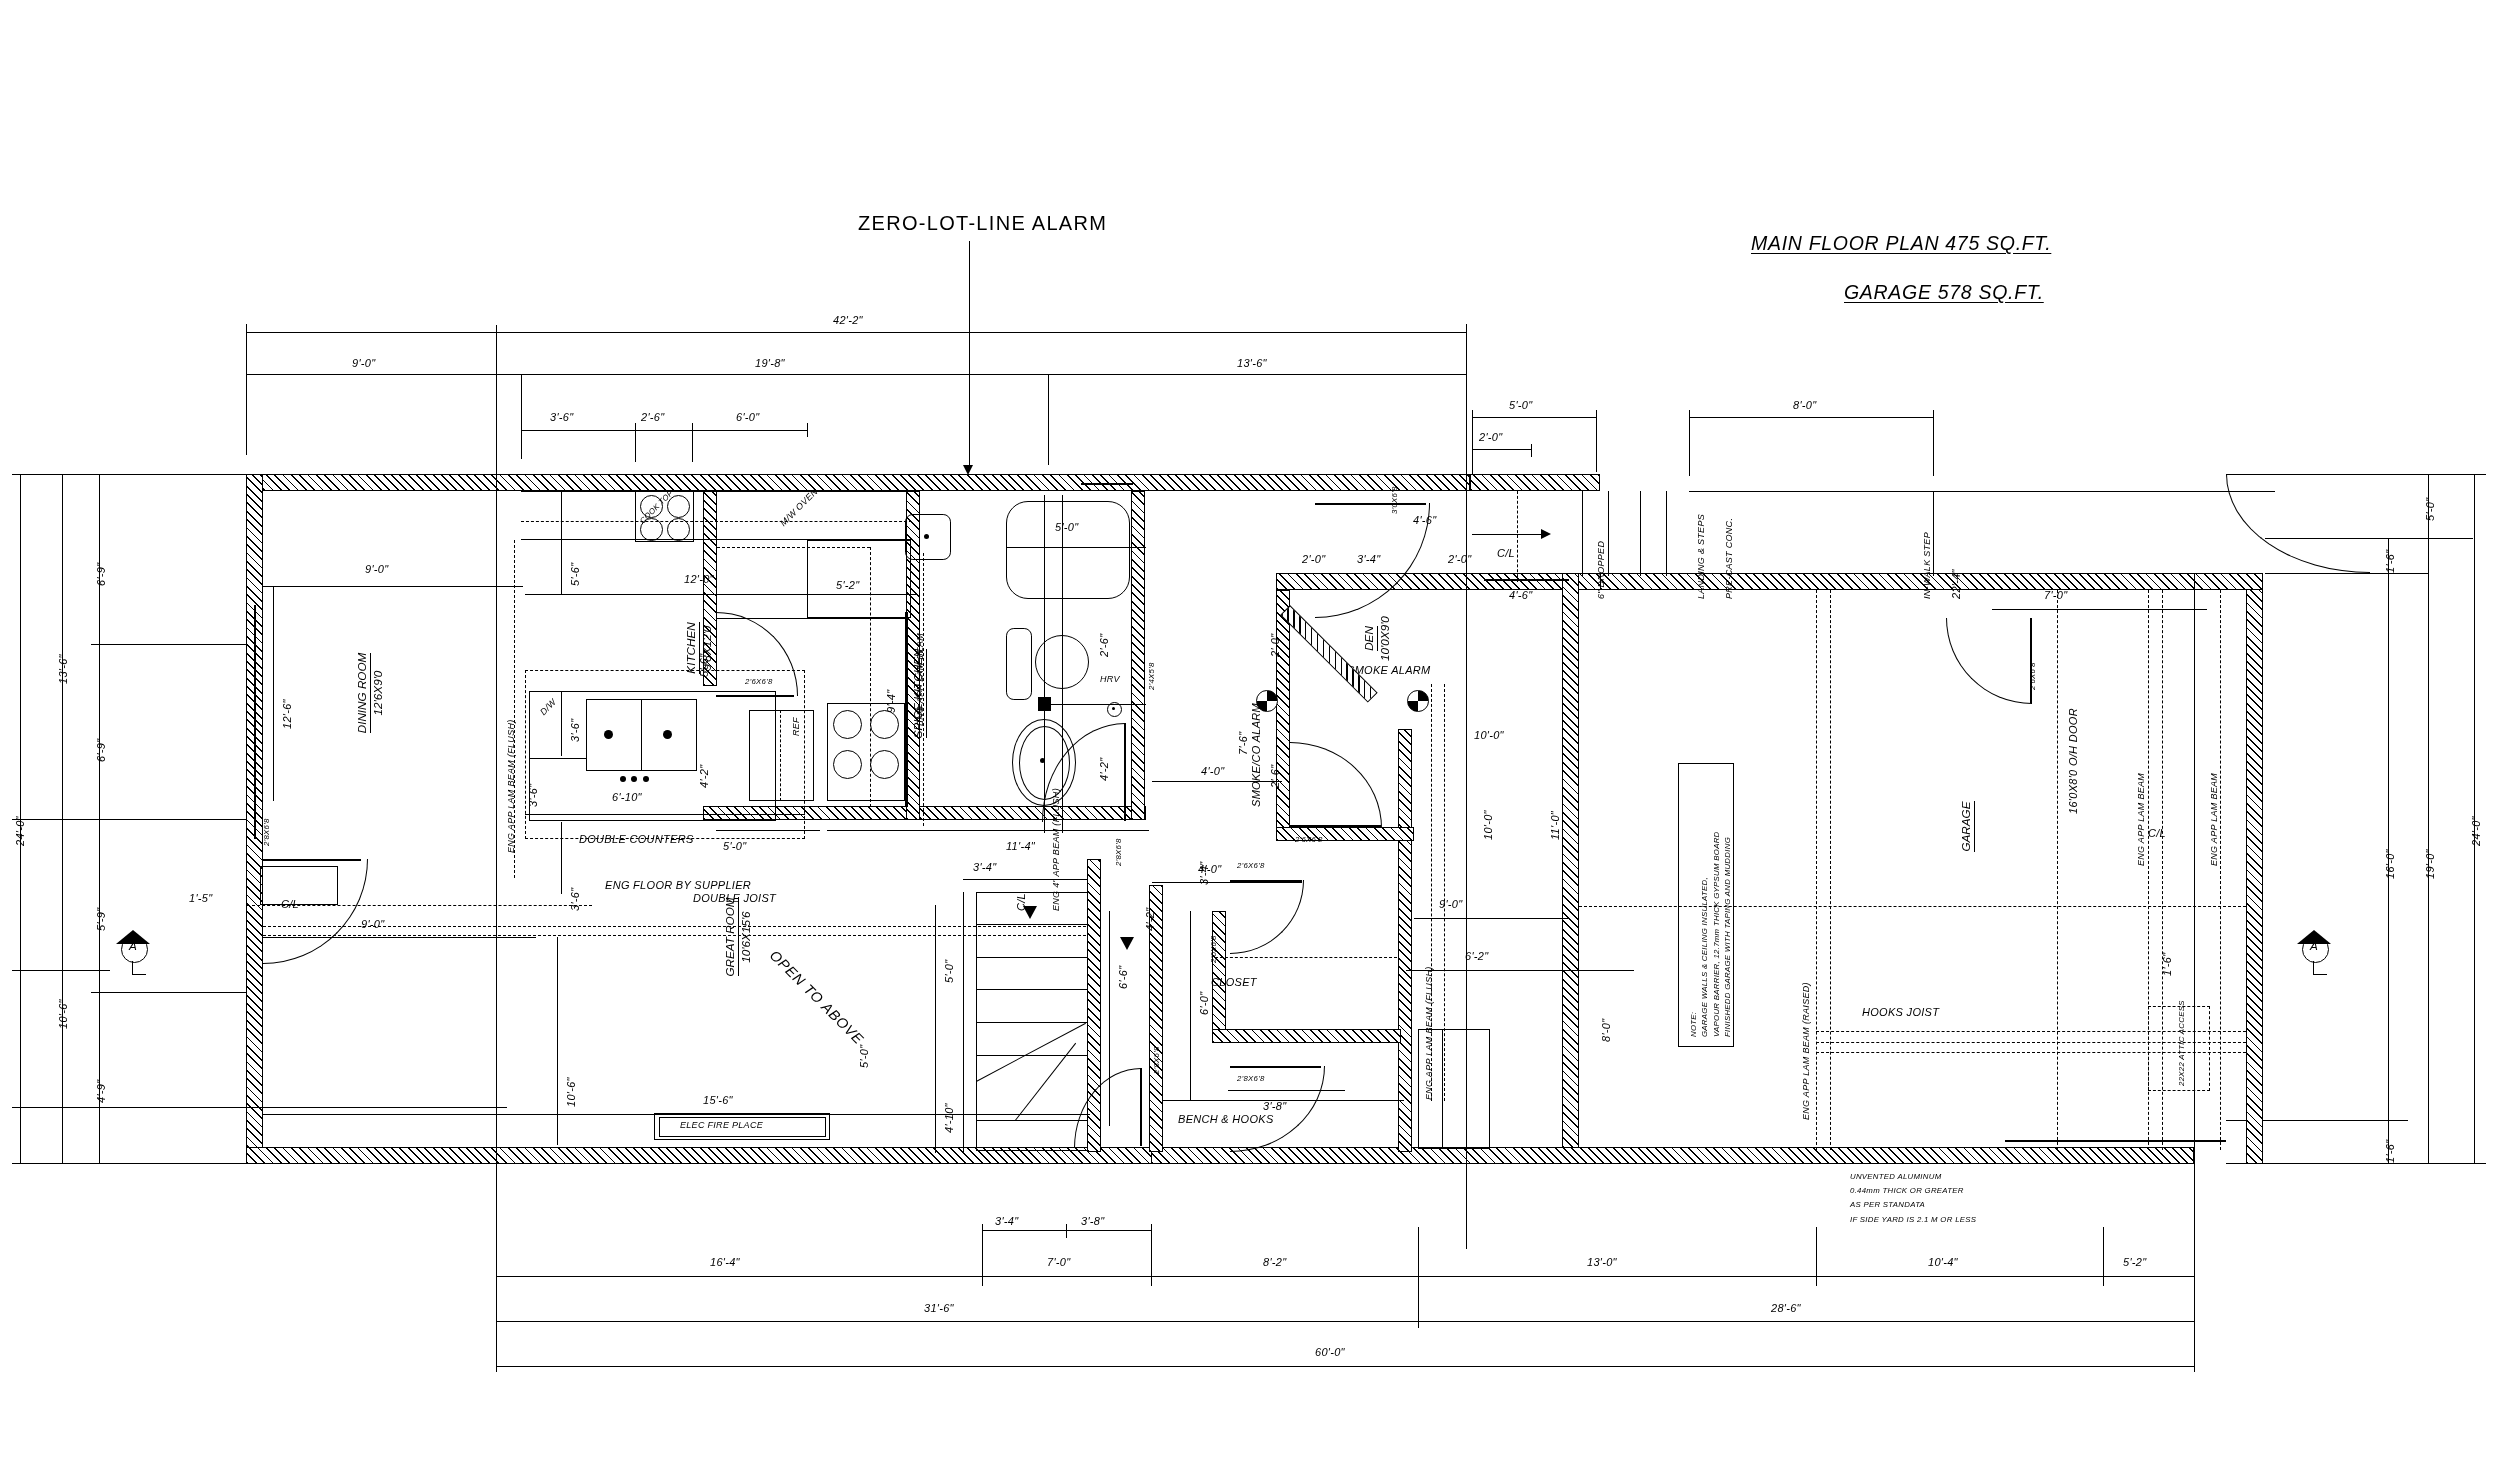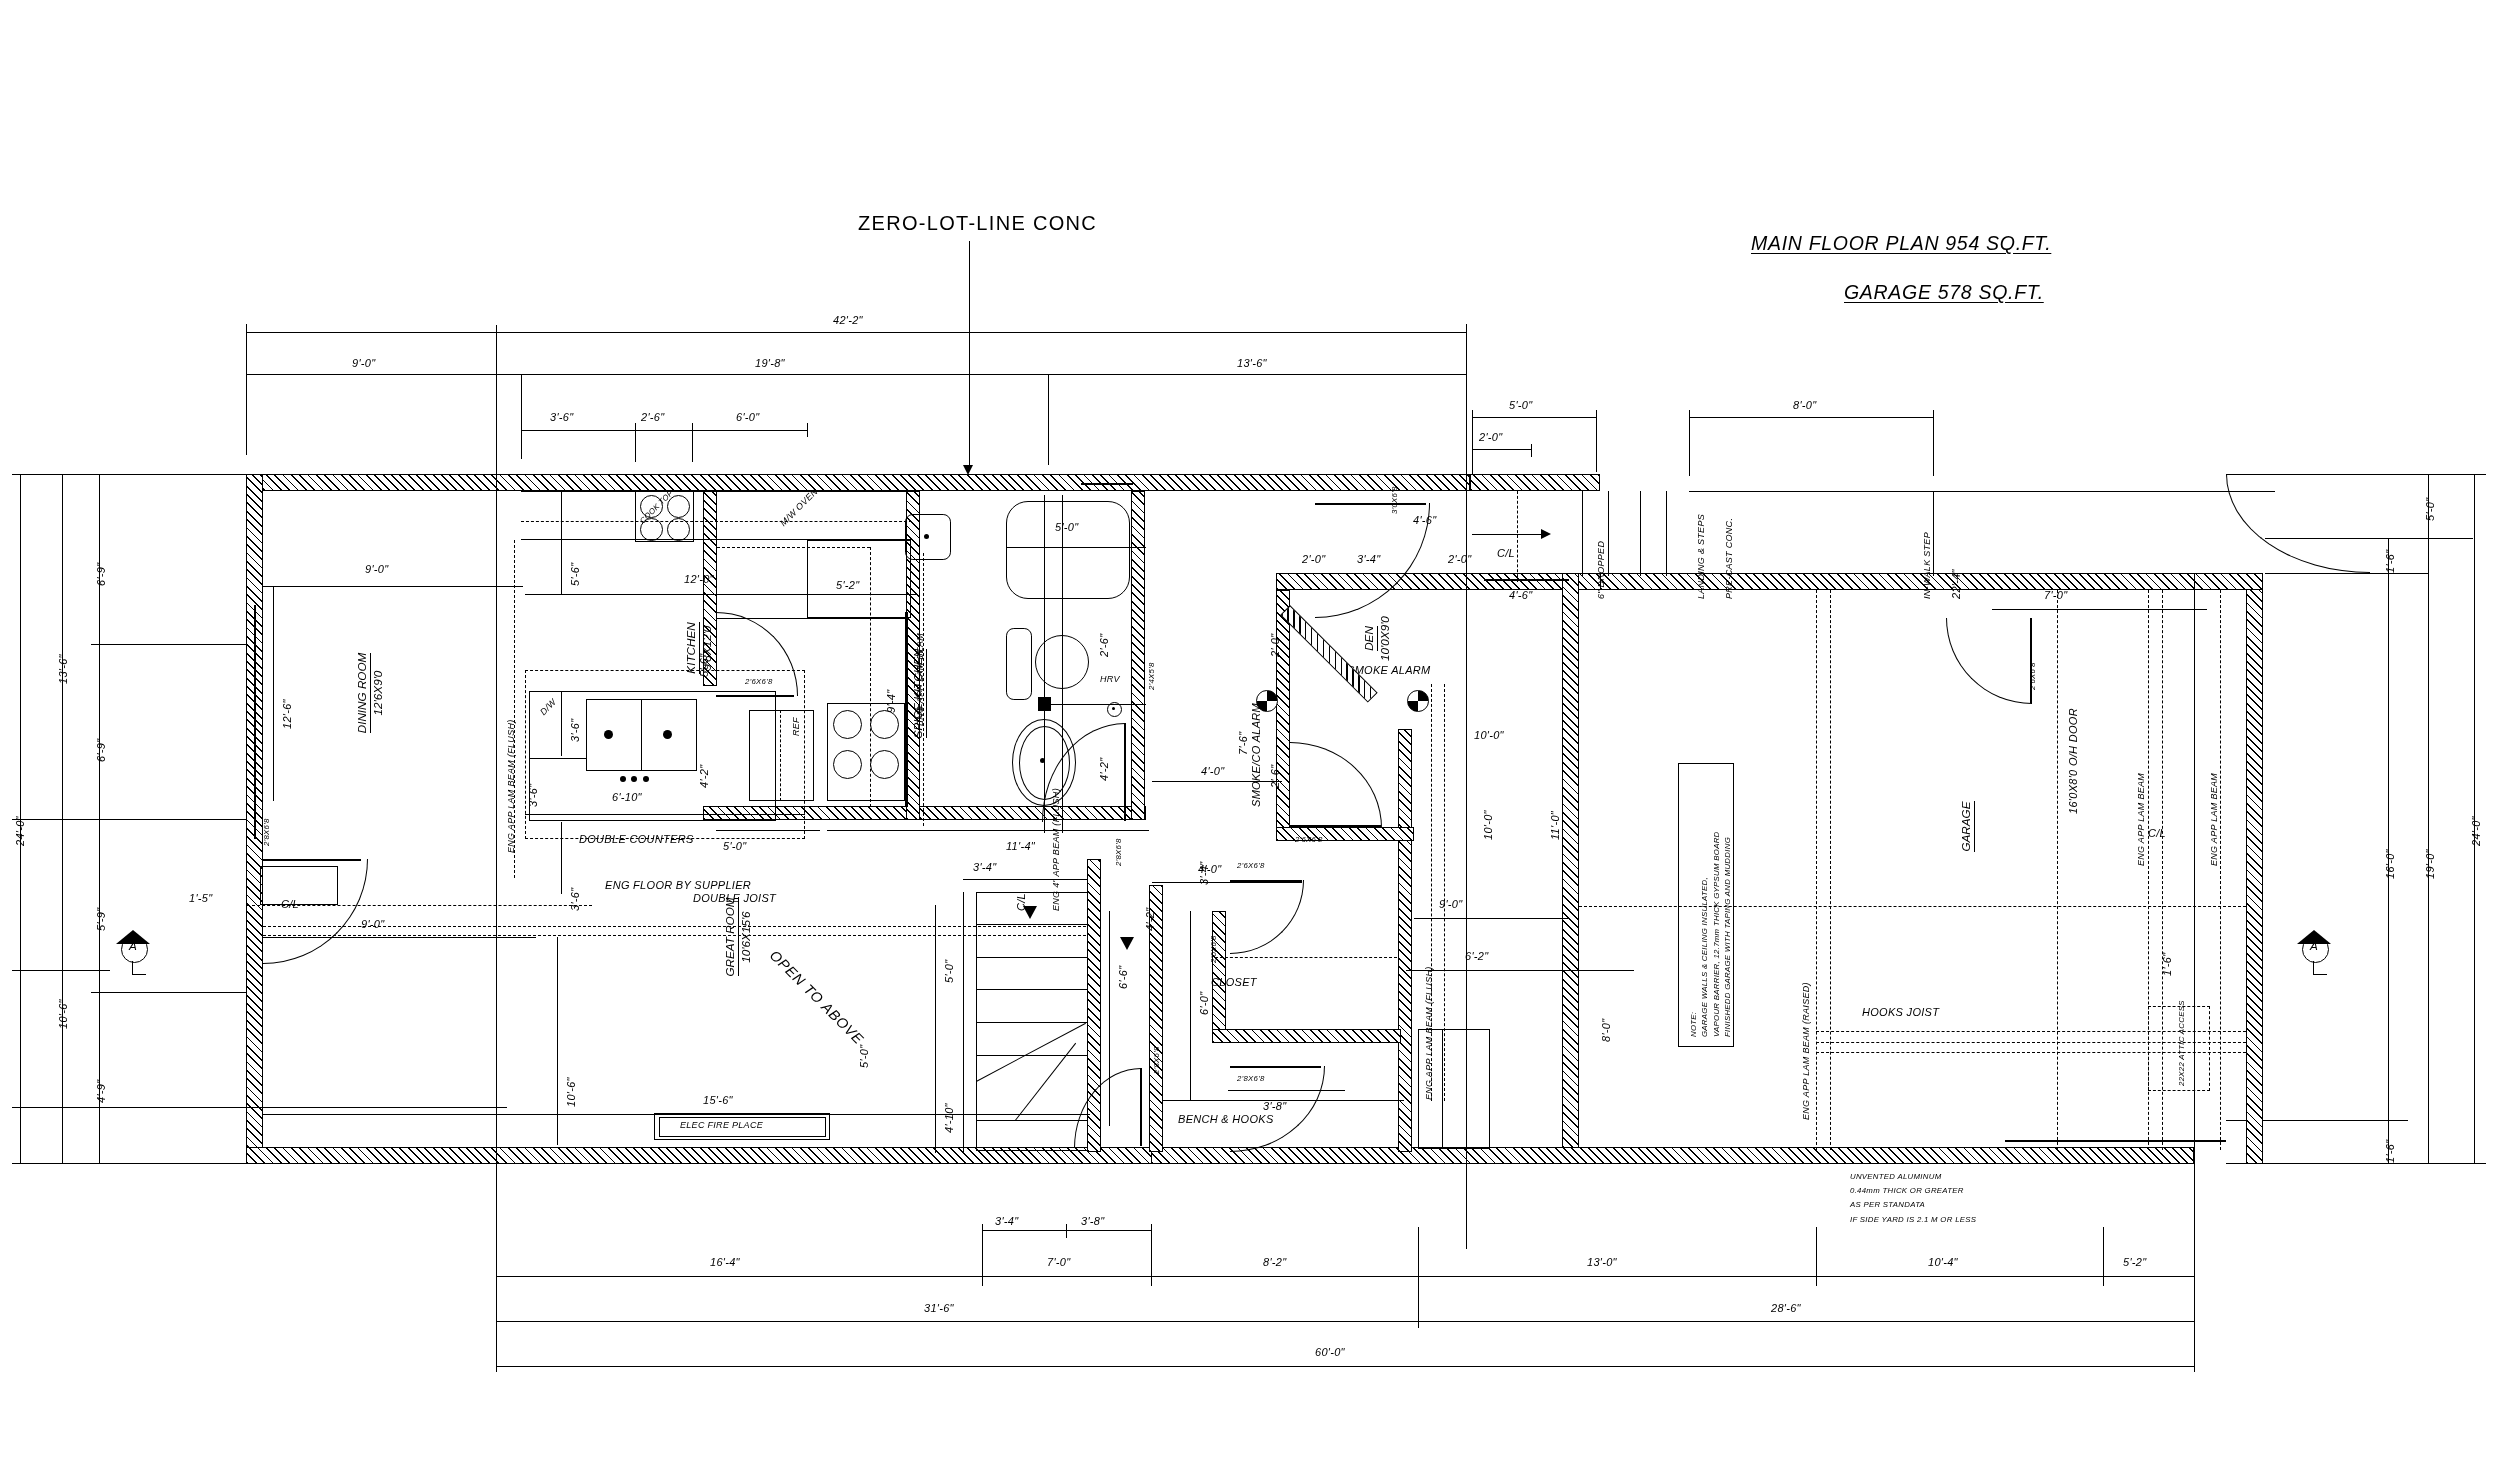--- a/index.html
+++ b/index.html
@@ -74,25 +74,25 @@
   .arrow-r{position:absolute;width:0;height:0;border-top:5.2px solid transparent;
       border-bottom:5.2px solid transparent;border-left:10.4px solid #000;}
   .uptri{position:absolute;width:0;height:0;border-left:7.2px solid transparent;
       border-right:7.2px solid transparent;border-bottom:0;border-top:13px solid #000;}
 </style>
 </head>
 <body>
 
 <div id="sheet">
 
-  <div class="t hdr" style="left:858px;top:212px;">ZERO-LOT-LINE CONC</div>
+  <div class="t hdr" style="left:858px;top:212px;">ZERO-LOT-LINE ALARM</div>
   <div class="ln v" style="left:969px;top:241px;height:228px;"></div>
   <div class="arrow-d" style="left:963px;top:465px;"></div>
 
-  <div class="t big ul" style="left:1751px;top:232px;">MAIN FLOOR PLAN 954 SQ.FT.</div>
+  <div class="t big ul" style="left:1751px;top:232px;">MAIN FLOOR PLAN 475 SQ.FT.</div>
   <div class="t big ul" style="left:1844px;top:281px;">GARAGE 578 SQ.FT.</div>
 
   <div class="ln h" style="left:246px;top:332px;width:1221px;"></div>
   <div class="ln v" style="left:246px;top:324px;height:17px;"></div>
   <div class="ln v" style="left:1466px;top:324px;height:17px;"></div>
   <div class="t dim" style="left:833px;top:314px;">42'-2"</div>
 
   <div class="ln h" style="left:246px;top:374px;width:1221px;"></div>
   <div class="ln v" style="left:246px;top:325px;height:130px;"></div>
   <div class="ln v" style="left:521px;top:374px;height:85px;"></div>

